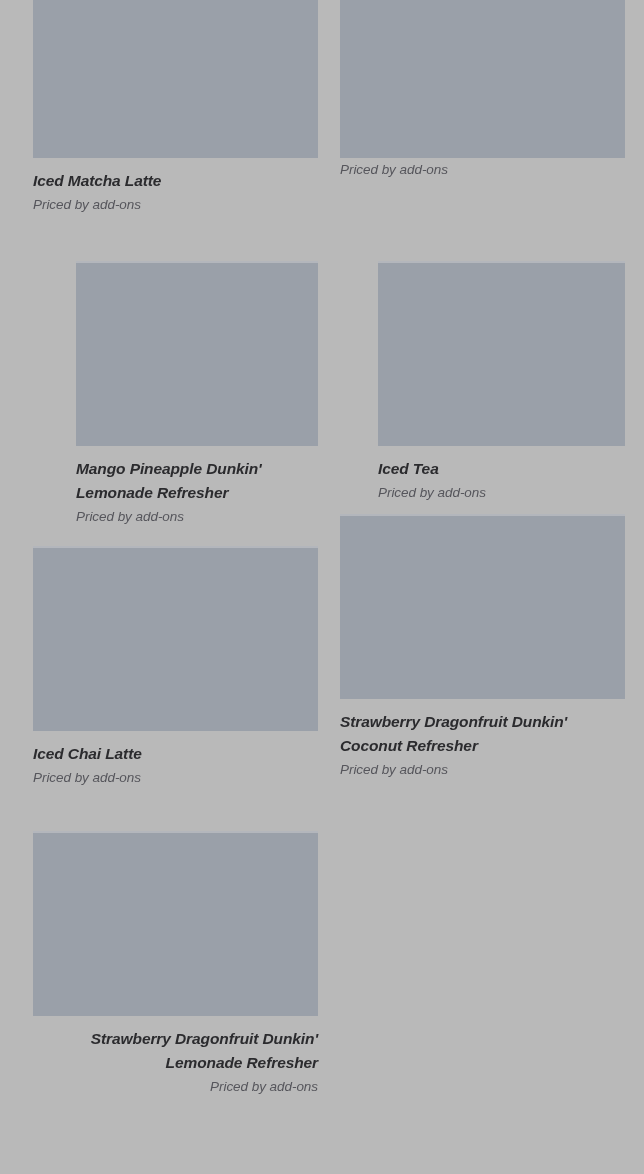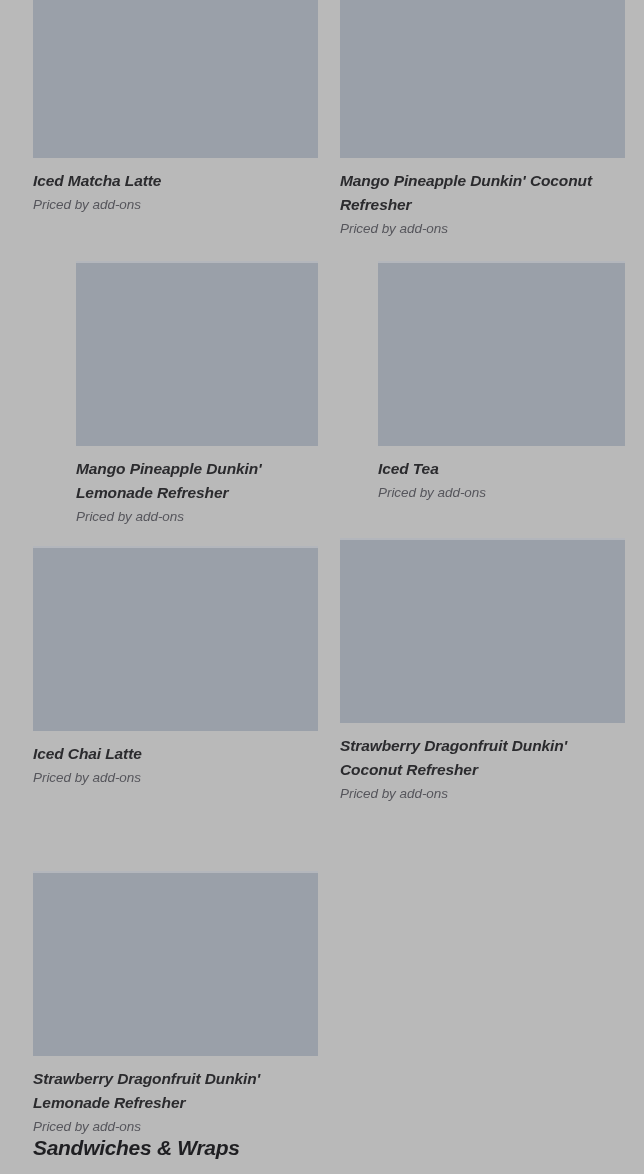--- a/index.html
+++ b/index.html
@@ -86,21 +86,20 @@
   <div class="card abs col-left" style="top:-40px;">
     <div class="card-thumb" style="height:198px;">
       
     </div>
     <div class="card-title">Iced Matcha Latte</div>
     <div class="card-price">Priced by add-ons</div>
   </div>
 
   <div class="card abs col-right" style="top:-40px;">
     <div class="card-thumb" style="height:198px;"></div>
-    <div class="card-title">Mango Pineapple Dunkin' Coconut Refresher</div>
     <div class="card-price">Priced by add-ons</div>
   </div>
 
   <div class="card abs col-left" style="top:261px;padding-left:43px;">
     <div class="card-thumb"></div>
     <div class="card-title">Mango Pineapple Dunkin' Lemonade Refresher</div>
     <div class="card-price">Priced by add-ons</div>
   </div>
 
   <div class="card abs col-right" style="top:261px;padding-left:38px;">
@@ -108,27 +107,26 @@
     <div class="card-title">Iced Tea</div>
     <div class="card-price">Priced by add-ons</div>
   </div>
 
   <div class="card abs col-left" style="top:546px;">
     <div class="card-thumb"></div>
     <div class="card-title">Iced Chai Latte</div>
     <div class="card-price">Priced by add-ons</div>
   </div>
 
-  <div class="card abs col-right" style="top:538px;">
+  <div class="card abs col-right" style="top:514px;">
     <div class="card-thumb"></div>
     <div class="card-title">Strawberry Dragonfruit Dunkin' Coconut Refresher</div>
     <div class="card-price">Priced by add-ons</div>
   </div>
 
-  <div class="card abs col-left" style="top:871px;">
+  <div class="card abs col-left" style="top:831px;text-align:right;">
     <div class="card-thumb"></div>
     <div class="card-title">Strawberry Dragonfruit Dunkin' Lemonade Refresher</div>
     <div class="card-price">Priced by add-ons</div>
   </div>
 
-  <div class="section-heading abs col-left" style="top:1133px; width:400px;">Sandwiches &amp; Wraps</div>
 
 </div>
 
 </body></html>

